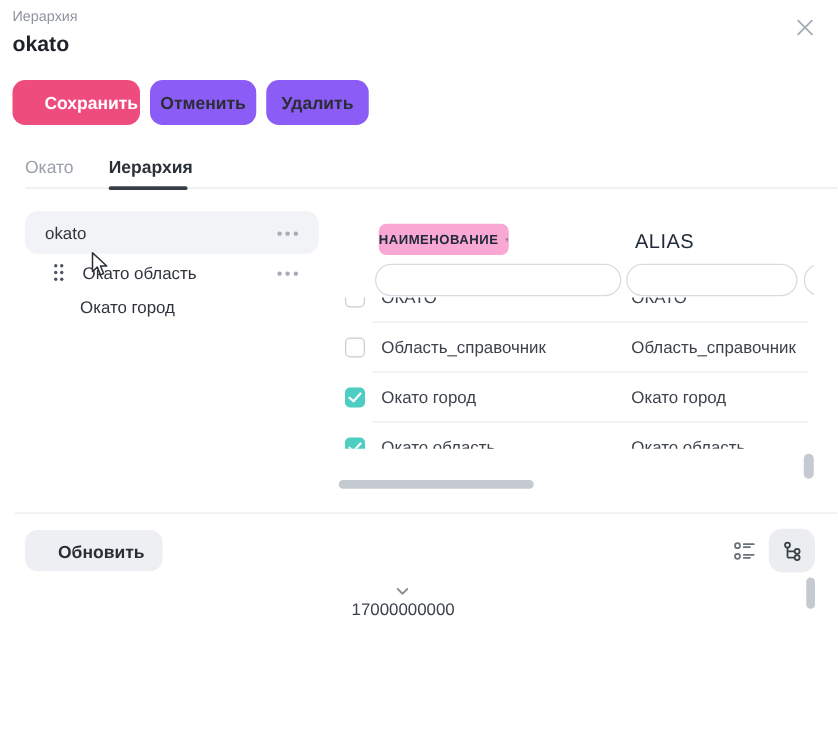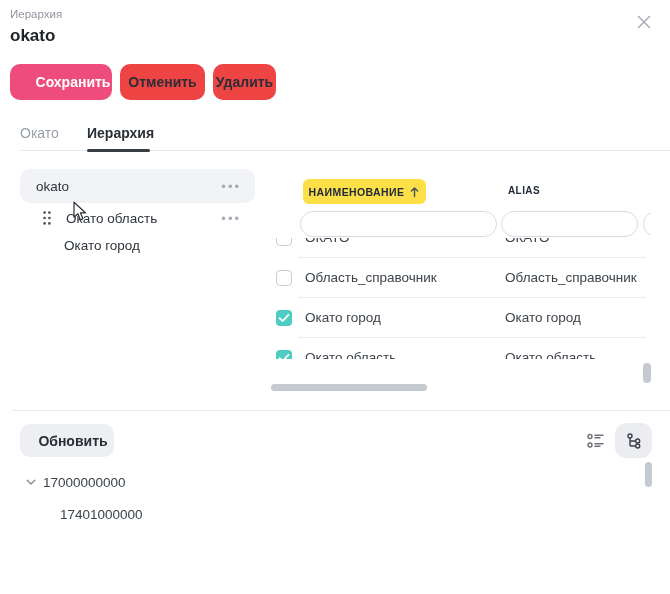--- a/index.html
+++ b/index.html
@@ -8,25 +8,25 @@
   .abs { position:absolute; }
 
   
   .section-label { left:10px; top:8px; font-size:11.5px; color:#8f959e; }
   .page-title { left:10px; top:26px; font-size:17px; font-weight:600; color:#20242a; }
   .close-btn { left:633px; top:12px; width:22px; height:22px; background:none; border:none; cursor:pointer; }
 
   
   .btn { position:absolute; top:64px; height:36px; border:none; border-radius:10px;
          font-family:inherit; font-size:14px; font-weight:600; color:#2a2e34;
-         background:#ef4444; cursor:pointer; }
+         background:#8b5cf6; cursor:pointer; }
   .btn.primary { background:#ee4c7d; color:#ffffff; }
   #btn-save { left:10px; width:102px;padding-left:24px; }
   #btn-cancel { left:120px; width:85px; }
-  #btn-delete { left:213px; width:63px; }
+  #btn-delete { left:213px; width:82px; }
 
   
   .tab { position:absolute; top:125px; font-size:14px; cursor:pointer; }
   .tab.inactive { color:#9aa0aa; font-weight:500; }
   .tab.active { color:#2b3036; font-weight:700; }
   #tab-data { left:20px; }
   #tab-hier { left:87px; }
   .tabs-line { left:20px; right:0; top:150px; height:1px; background:#e7e9ec; }
   .tab-underline { left:87px; top:149px; width:63px; height:3px; background:#383e45; border-radius:2px; }
 
@@ -35,25 +35,25 @@
                border-radius:10px; display:flex; align-items:center; padding:0 14px 0 16px;
                font-size:13.5px; color:#30353c; cursor:pointer; }
   .root-pill .grow { flex:1; }
   .dots { color:#a6abb4; font-size:13px; letter-spacing:2px; line-height:1; cursor:pointer; }
   .tree-row1 { left:20px; top:203px; width:235px; height:30px; display:flex; align-items:center;
                padding:0 14px 0 22px; font-size:13.5px; color:#30353c; cursor:pointer; }
   .tree-row1 .lbl { margin-left:14px; flex:1; }
   .tree-row2 { left:64px; top:238px; font-size:13.5px; color:#30353c; cursor:pointer; }
 
   
-  .col-head-pill { left:303px; top:179px; width:123px; height:25px; background:#fde047;
+  .col-head-pill { left:303px; top:179px; width:104px; height:25px; background:#f9a8d4;
                    border-radius:6px; display:flex; align-items:center; justify-content:center;
                    gap:5px; cursor:pointer; }
   .col-head-text { font-size:10.5px; font-weight:700; letter-spacing:.4px; color:#222b3a; }
-  .col-head-alias { left:508px; top:185px; font-size:10px; font-weight:700; letter-spacing:.4px;
+  .col-head-alias { left:508px; top:185px; font-size:16px; font-weight:400; letter-spacing:.4px;
                     color:#222b3a; cursor:pointer; }
   .filter-input { position:absolute; top:211px; height:26px; border:1px solid #d8dce2;
                   border-radius:13px; background:#fff; font-family:inherit; font-size:12.5px;
                   color:#30353c; padding:0 10px; outline:none; }
   #filter-name { left:300px; width:197px; }
   #filter-alias { left:501px; width:137px; }
   .filter-clip { left:643px; top:211px; width:8px; height:26px; overflow:hidden; }
   .filter-clip .stub { width:26px; height:26px; border:1px solid #d8dce2;
                        border-radius:13px; background:#fff; }
 
@@ -69,30 +69,30 @@
   .cell-alias { position:absolute; left:235px; top:12px; font-size:13.5px; color:#3d434b; }
 
   .sb { position:absolute; background:#c5c9d0; border-radius:4px; cursor:pointer; }
   .sb-v-table { left:643px; top:363px; width:8px; height:20px; }
   .sb-h-table { left:271px; top:384px; width:156px; height:7px; }
   .sb-v-bottom { left:645px; top:462px; width:7px; height:25px; }
 
   .divider { left:12px; right:0; top:410px; height:1px; background:#e8eaed; }
 
   
-  .refresh-btn { position:absolute; left:20px; top:424px; width:94px; height:33px; border:none;
+  .refresh-btn { position:absolute; left:20px; top:424px; width:110px; height:33px; border:none;
                  border-radius:10px; background:#edeff3; font-family:inherit; font-size:14px;
                  font-weight:600; color:#2a2e34; cursor:pointer;padding-left:12px; }
   .view-list { left:586px; top:431px; width:20px; height:20px; cursor:pointer; }
   .view-tree-btn { left:615px; top:423px; width:37px; height:35px; background:#ebedf1;
                    border-radius:11px; border:none; display:flex; align-items:center;
                    justify-content:center; cursor:pointer; }
 
   .bottom-tree { left:20px; top:466px; width:600px; }
-  .btree-row { height:32px; display:flex; align-items:center; cursor:pointer; }
+  .btree-row { height:32px; display:flex; align-items:center; cursor:pointer;flex-direction:column; }
   .btree-row .chev { width:14px; height:14px; margin-left:4px; flex:0 0 14px; }
   .btree-row .t { margin-left:5px; font-size:13.5px; color:#3b424a; }
   .btree-row.leaf .t { margin-left:40px; }
 
   .cursor-overlay { left:72px; top:201px; pointer-events:none; }
 </style>
 </head>
 <body>
 
 <div class="abs section-label">Иерархия</div>
@@ -212,16 +212,13 @@
 
 <div class="abs sb sb-v-bottom"></div>
 
 <div class="abs bottom-tree" id="bottom-tree">
     <div class="btree-row">
       <span class="chev"><svg width="14" height="14" viewBox="0 0 14 14">
           <path d="M3.2 5.2 L7 9 L10.8 5.2" stroke="#8b919b" stroke-width="1.5" fill="none" stroke-linecap="round" stroke-linejoin="round"></path>
         </svg></span>
       <span class="t">17000000000</span>
     </div>
-    <div class="btree-row leaf">
-      <span class="t">17401000000</span>
-    </div>
   </div>
 
 </body></html>

